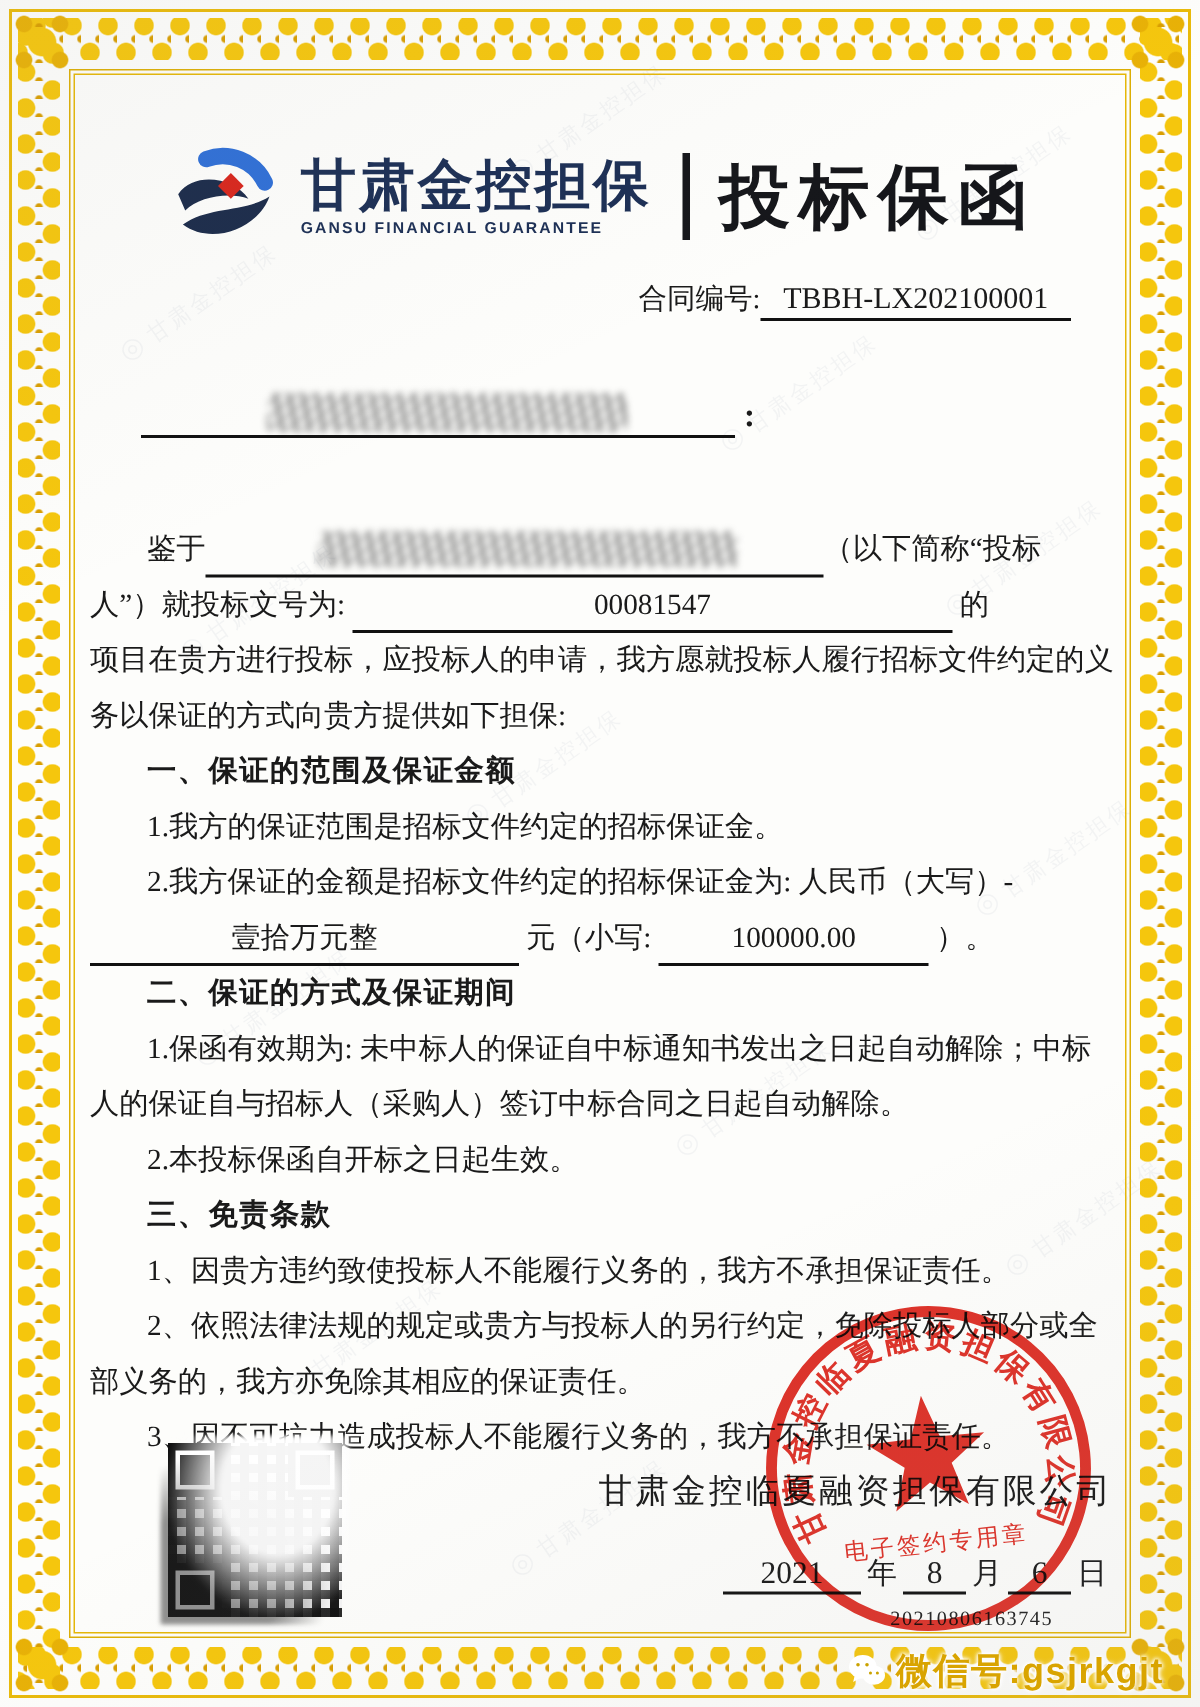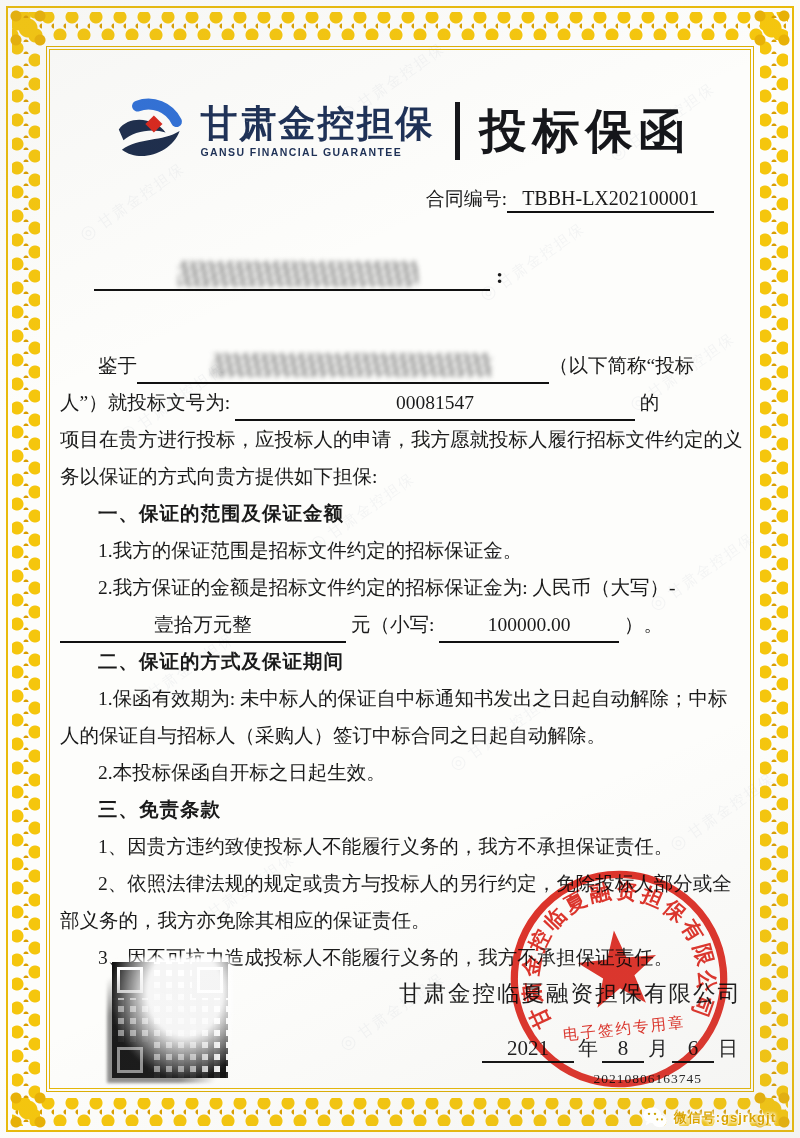--- a/index.html
+++ b/index.html
@@ -101,21 +101,21 @@
   .dslot{display:inline-block;border-bottom:2px solid #111;text-align:center;font-size:21px;}
   .d-y{width:92px;} .d-m{width:42px;} .d-d{width:42px;}
   .dlabel{margin:0 4px;}
   .serial{margin-top:8px;margin-right:40px;font-size:13.5px;letter-spacing:1px;color:#222;}
   
   .seal{position:absolute;left:505px;top:865px;width:228px;height:228px;z-index:4;
         mix-blend-mode:multiply;opacity:.92;transform:rotate(-6deg);}
   
   .wechat{position:absolute;right:24px;bottom:8px;z-index:6;display:flex;align-items:center;gap:6px;}
   .wechat-icon{width:26px;height:24px;}
-  .wechat-label{font-family:"Liberation Sans",sans-serif;font-weight:700;font-size:13px;color:#d9a400;
+  .wechat-label{font-family:"Liberation Sans",sans-serif;font-weight:700;font-size:24px;color:#d9a400;
     text-shadow:0 0 3px #fff,0 0 3px #fff,0 0 5px #fff;letter-spacing:1px;}
 </style>
 </head>
 <body>
 
 <div class="page">
 
   <div class="frame-outer"></div>
   <div class="band band-top"></div>
   <div class="band band-bottom"></div>

